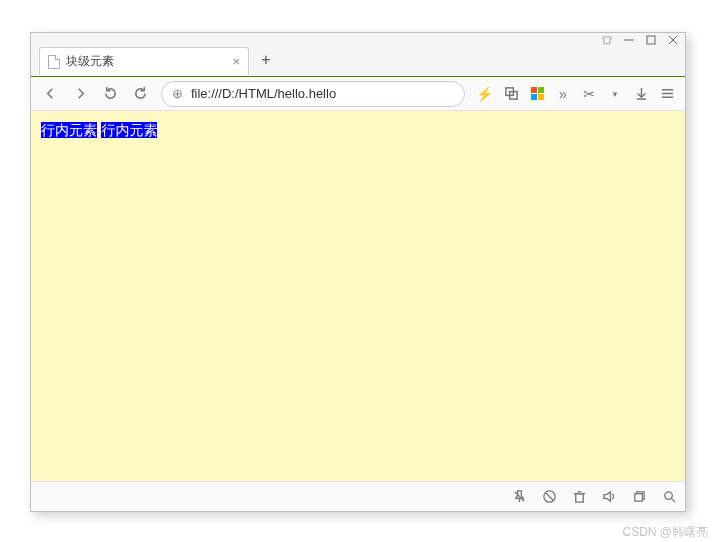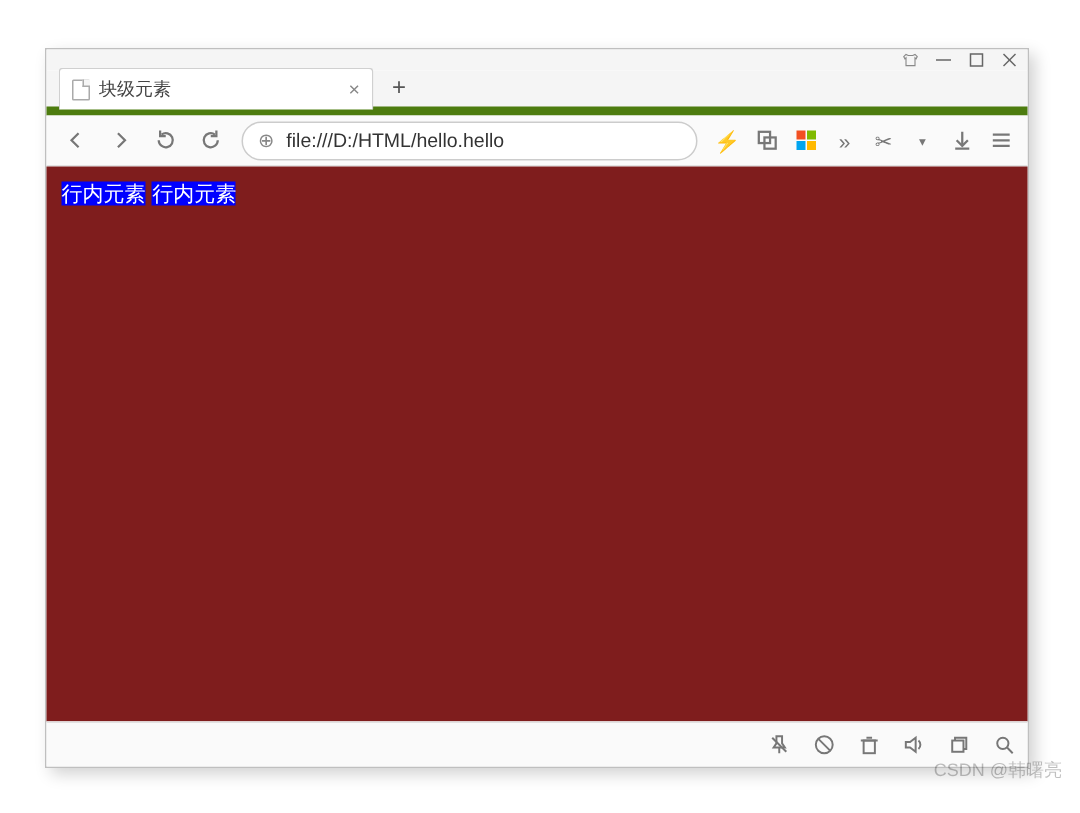--- a/index.html
+++ b/index.html
@@ -31,23 +31,23 @@
       padding-right: 6px;
       gap: 10px;
       font-size: 12px;
       color: #666;
     }
     .titlebar-top .ico { width: 12px; height: 12px; display:inline-flex; align-items:center; justify-content:center; }
     .tab-strip {
       height: 30px;
       background: #f5f5f5;
       display: flex;
-      align-items: center;
+      align-items: flex-start;
       padding-left: 8px;
-      border-bottom: 6px solid #4d7c0f;
+      border-bottom: 1px solid #4d7c0f;
     }
     .tab {
       height: 28px;
       min-width: 210px;
       background: #fff;
       border: 1px solid #d0d0d0;
       border-bottom: none;
       border-radius: 3px 3px 0 0;
       display: flex;
       align-items: center;
@@ -87,21 +87,21 @@
       margin: 0 4px;
     }
     .address .shield { color:#888; font-size:13px; }
     .right-tools { display:flex; align-items:center; gap:2px; }
     .right-tools .tool-btn { width:24px; font-size:14px; }
     .logo-ms { display:grid; grid-template-columns:6px 6px; grid-template-rows:6px 6px; gap:1px; }
     .logo-ms span:nth-child(1){background:#f25022;} .logo-ms span:nth-child(2){background:#7fba00;}
     .logo-ms span:nth-child(3){background:#00a4ef;} .logo-ms span:nth-child(4){background:#ffb900;}
     .content {
       flex: 1;
-      background: #7f1d1d;
+      background: #fef9c3;
       padding: 10px;
       overflow: auto;
     }
     .inline-el {
       background: #0000ff;
       color: #fff;
       font-size: 14px;
       padding: 0;
       display: inline;
     }
@@ -114,21 +114,21 @@
       align-items: center;
       padding: 0 8px;
       gap: 14px;
       color: #777;
     }
     .statusbar .ico { width:16px; height:16px; display:flex; align-items:center; justify-content:center; }
     .statusbar svg { width:15px; height:15px; stroke:#777; fill:none; stroke-width:1.4; }
     .watermark {
       position: absolute;
       right: 12px;
-      bottom: 20px;
+      bottom: 1px;
       font-size: 12px;
       color: rgba(0,0,0,0.25);
     }
   </style>
 </head>
 <body>
 
 <div class="window">
 
   <div class="titlebar-top">

